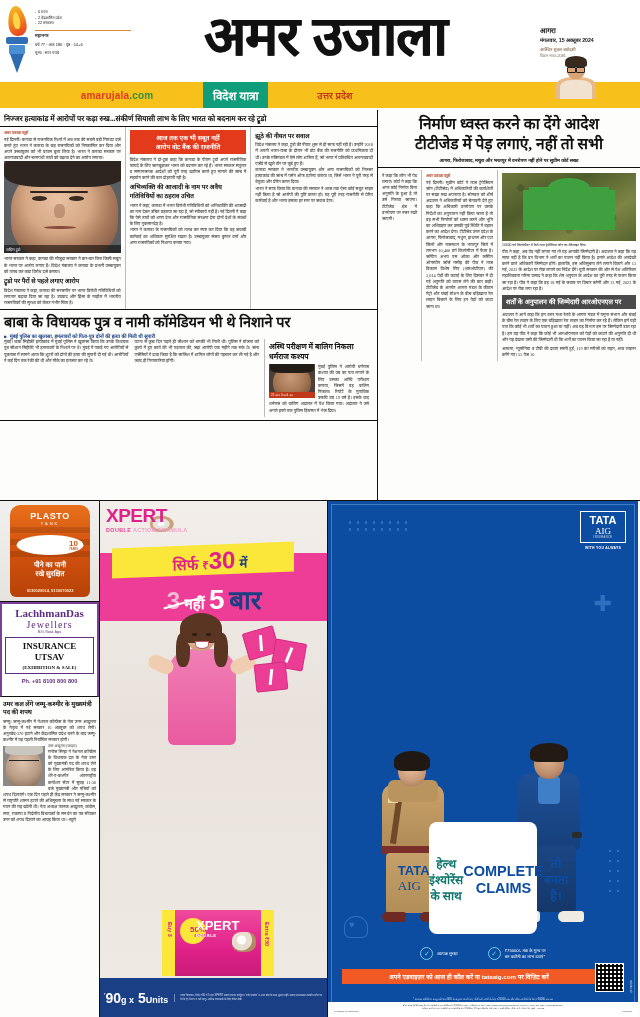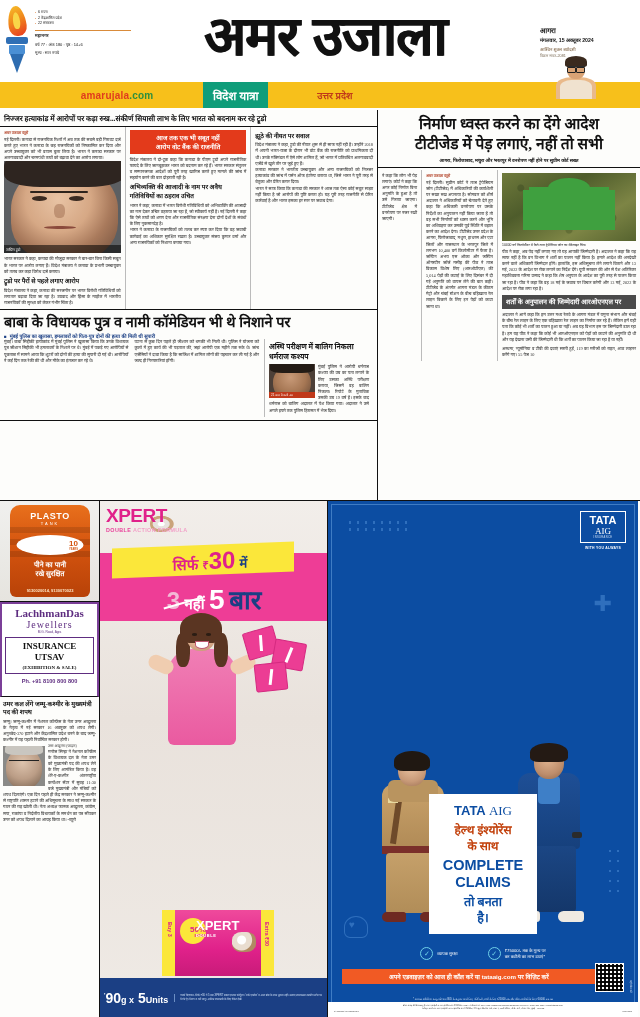--- a/index.html
+++ b/index.html
@@ -283,25 +283,25 @@
     background:radial-gradient(circle at 46% 40%,#e0b491 0%,#bd8d6b 60%,#8e6448 100%);border-radius:46%;}
   .dir .hr{position:absolute;left:22px;top:-3px;width:38px;height:19px;background:#241a14;border-radius:50% 50% 24% 24%;}
   .dir .bd{position:absolute;left:10px;top:27px;width:62px;height:76px;
     background:linear-gradient(180deg,#1e4f96 0%,#16407c 100%);border-radius:12px 12px 4px 4px;}
   .dir .inner{position:absolute;left:30px;top:30px;width:22px;height:28px;background:#3e7fc7;border-radius:4px;}
   .dir .pant{position:absolute;left:14px;top:100px;width:54px;height:66px;
     background:linear-gradient(180deg,#1b4684 0%,#14376a 100%);border-radius:4px;}
   .dir .shoeL,.dir .shoeR{position:absolute;bottom:0;width:26px;height:11px;background:#efeae2;border-radius:7px 4px 4px 7px;}
   .dir .shoeL{left:6px;} .dir .shoeR{right:6px;}
   .dir .watch{position:absolute;right:8px;top:86px;width:10px;height:6px;background:#2b2b2b;border-radius:2px;}
-  .placard{position:absolute;left:50%;transform:translateX(-50%);bottom:84px;width:108px;height:140px;
-    background:#fff;z-index:6;display:flex;flex-direction:column;align-items:center;justify-content:center;padding:4px;box-sizing:border-box;}
+  .placard{position:absolute;left:50%;transform:translateX(-50%);bottom:84px;width:108px;height:112px;
+    background:#fff;z-index:6;display:flex;flex-direction:row;align-items:center;justify-content:center;padding:4px;box-sizing:border-box;border-radius:8px;}
   .placard .pl1{color:#0c4da2;font-family:"Liberation Sans",sans-serif;font-weight:bold;font-size:13px;}
   .placard .pl1 .aig{font-family:"Liberation Serif",serif;font-weight:normal;}
-  .placard .pl2{color:#c2410c;font-family:"Liberation Serif",serif;font-weight:bold;font-size:12px;line-height:16px;text-align:center;margin-top:3px;}
+  .placard .pl2{color:#0f766e;font-family:"Liberation Serif",serif;font-weight:bold;font-size:12px;line-height:16px;text-align:center;margin-top:3px;}
   .placard .pl3{color:#0c4da2;font-family:"Liberation Sans",sans-serif;font-weight:bold;font-size:14.5px;line-height:17px;text-align:center;margin-top:3px;}
   .placard .pl4{color:#0c4da2;font-family:"Liberation Serif",serif;font-weight:bold;font-size:12.5px;line-height:16px;text-align:center;margin-top:3px;}
   .tt-feats{position:absolute;left:0;bottom:58px;width:100%;display:flex;justify-content:center;gap:30px;z-index:7;}
   .feat{display:flex;align-items:center;gap:4px;}
   .feat .tick{width:11px;height:11px;border-radius:50%;border:1.2px solid #6fd0e8;color:#6fd0e8;
     font-size:7px;display:flex;align-items:center;justify-content:center;font-family:"Liberation Sans",sans-serif;}
   .feat .ft{color:#fff;font-family:"Liberation Sans",sans-serif;font-size:4.2px;line-height:6px;}
   .tt-cta{position:absolute;left:14px;right:42px;bottom:34px;height:15px;background:#f15a24;z-index:7;
     display:flex;align-items:center;justify-content:center;color:#fff;
     font-family:"Liberation Sans",sans-serif;font-weight:bold;font-size:6.2px;}

